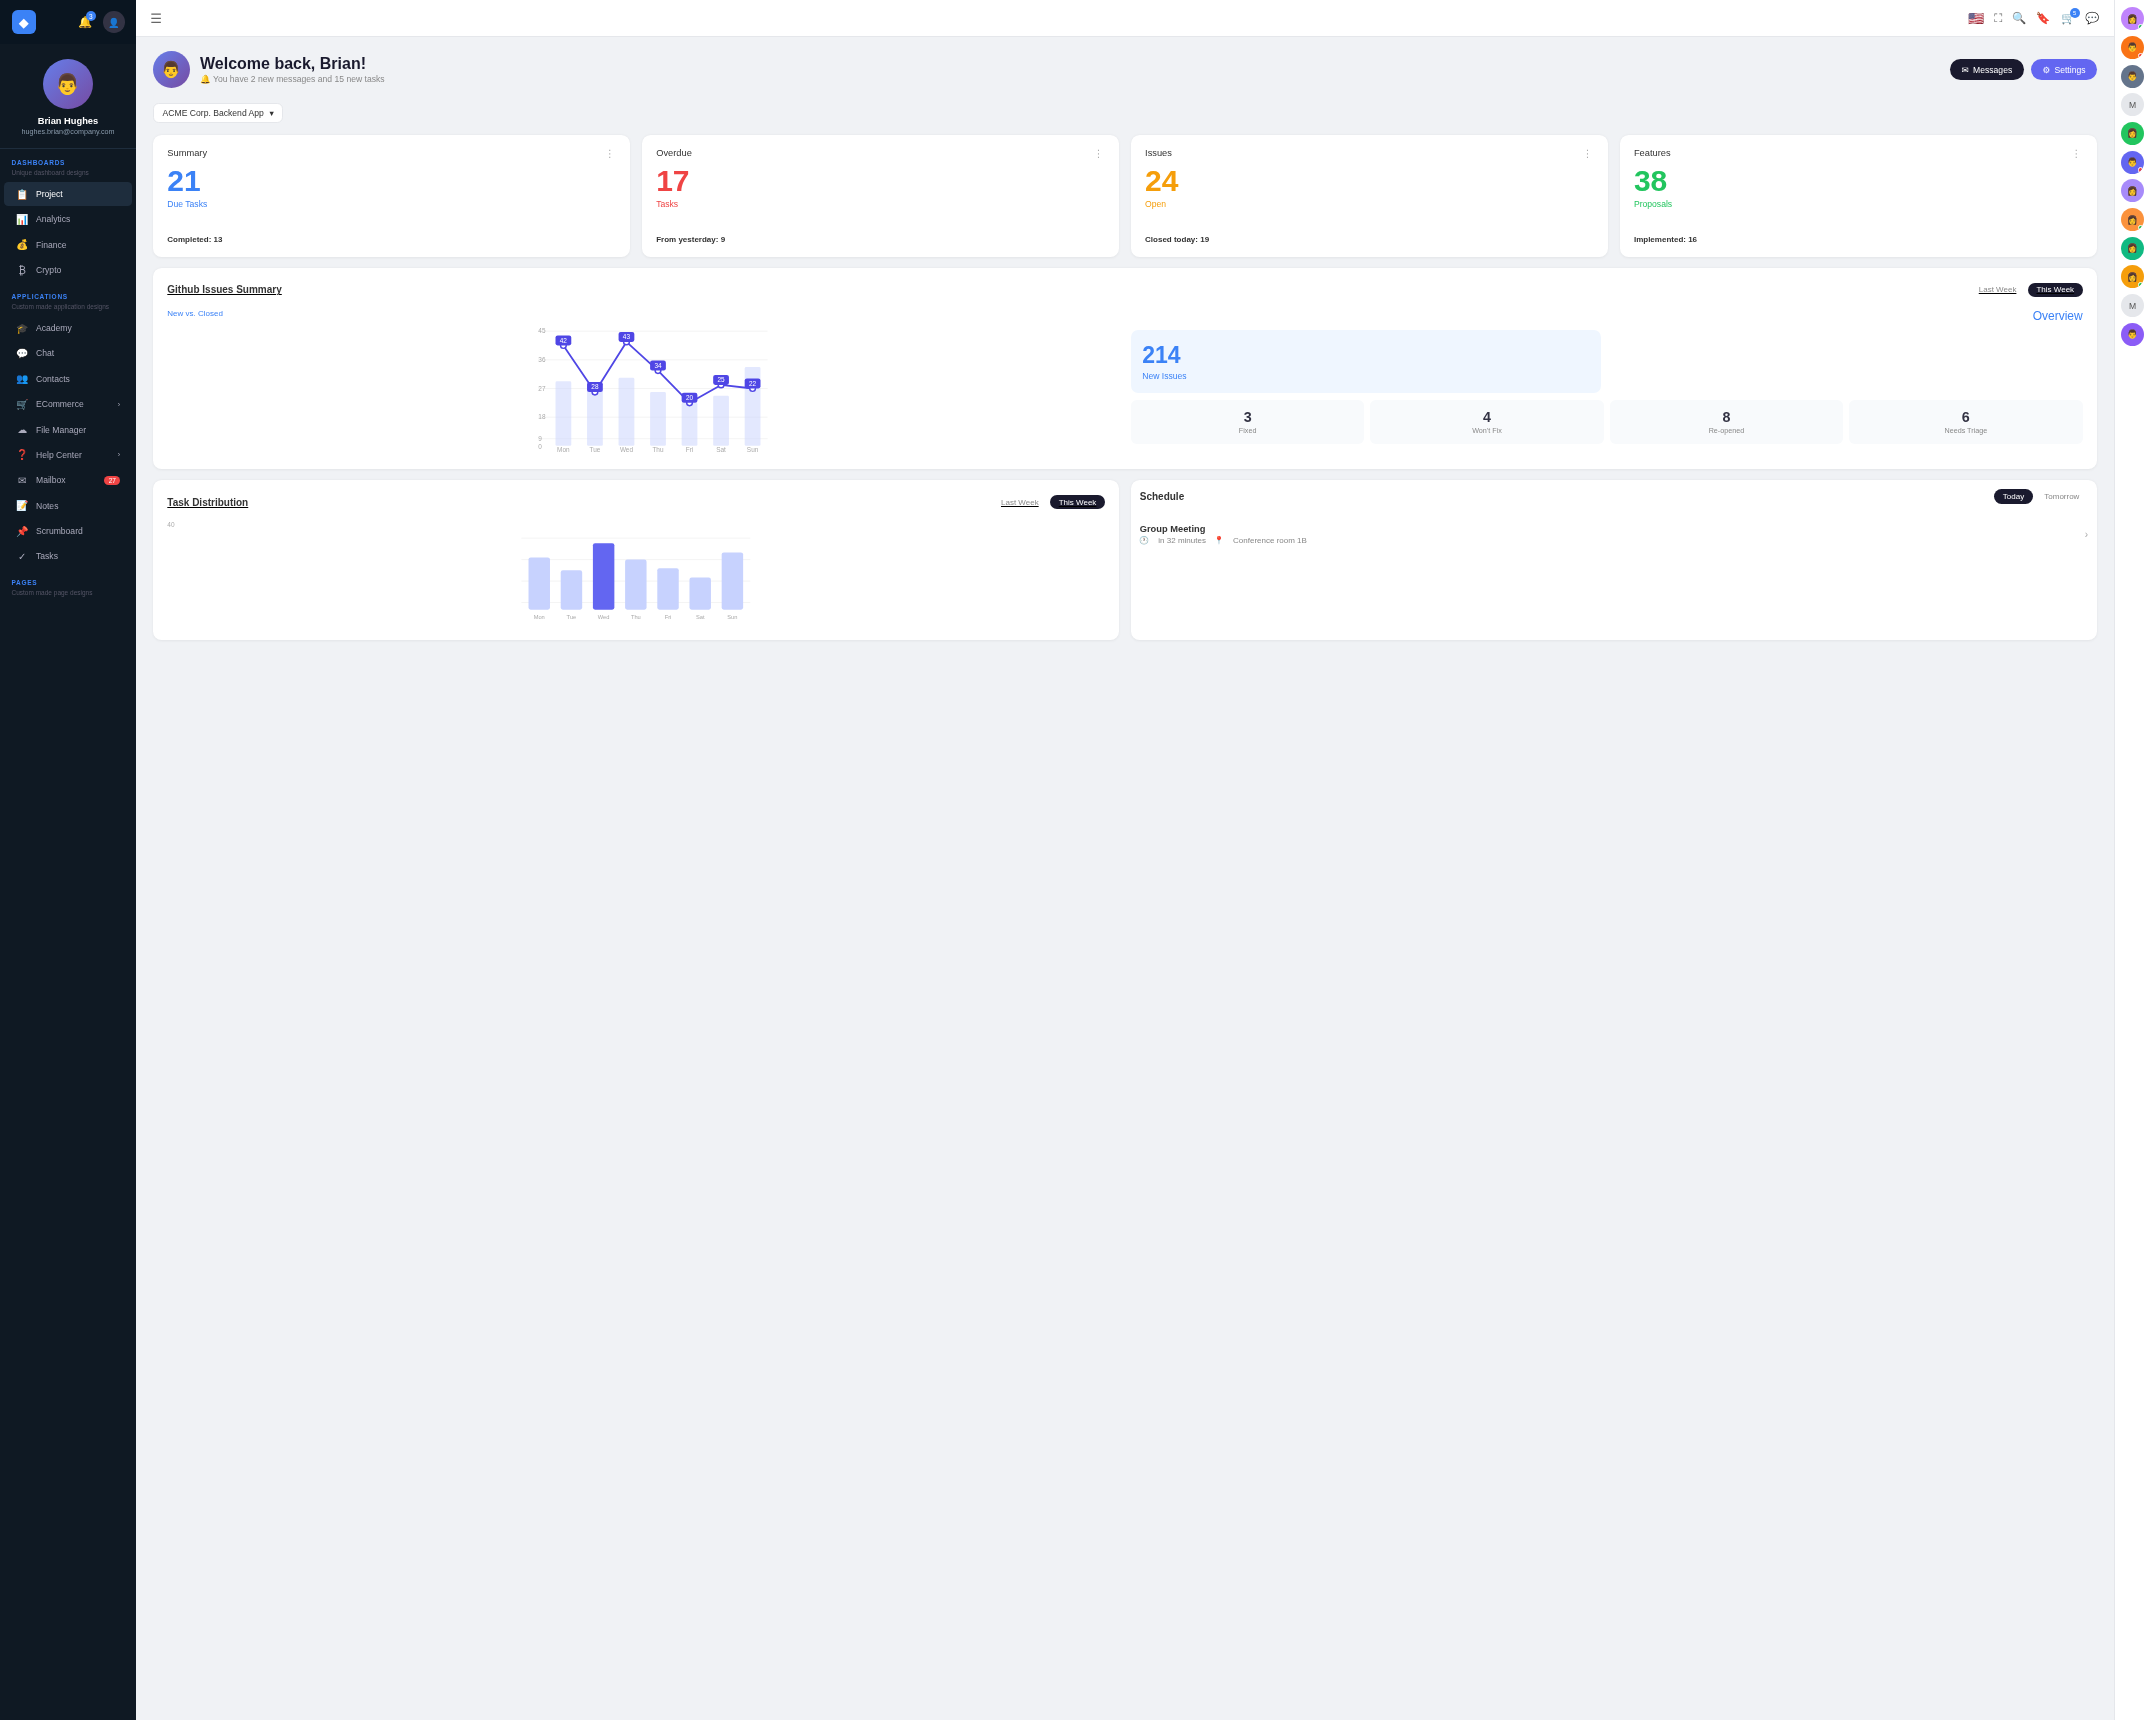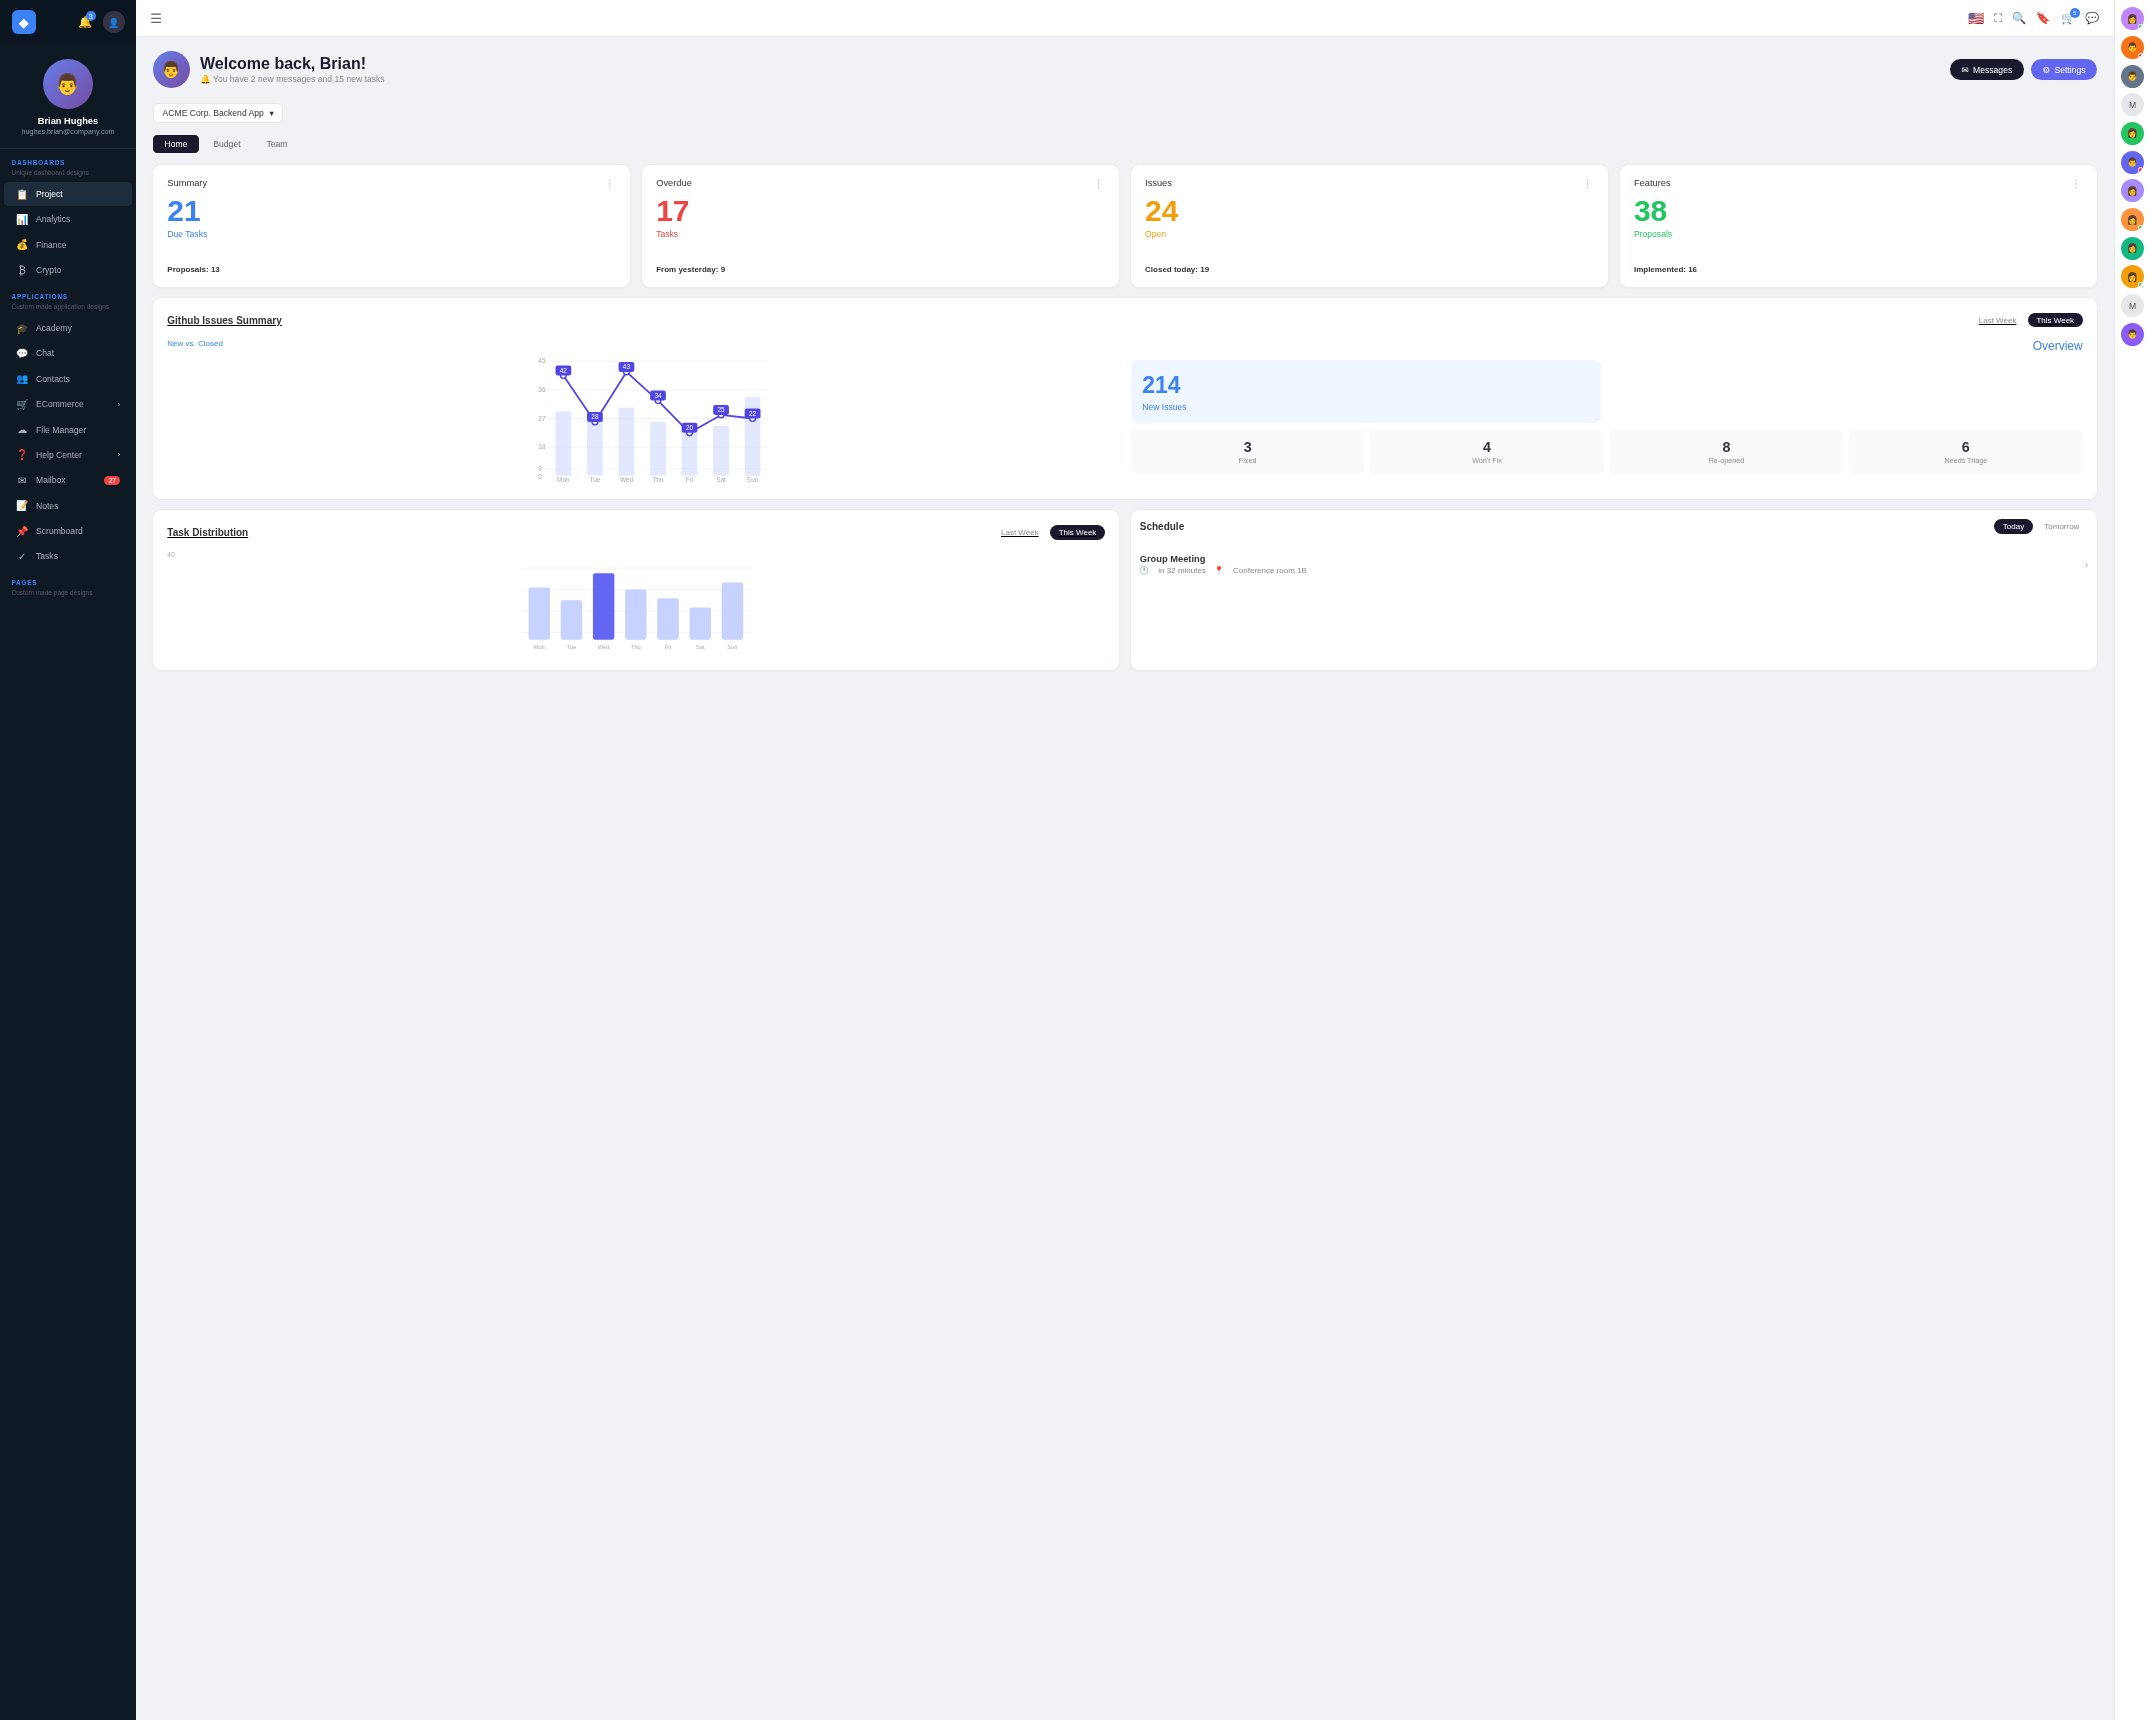--- a/index.html
+++ b/index.html
@@ -531,38 +531,33 @@
       </div>
     </div>
 
     
     <div class="app-selector">
       <span>ACME Corp. Backend App</span>
       <span>▾</span>
     </div>
 
     
-    <div class="tabs">
-      <button class="tab active">Home</button>
-      <button class="tab">Budget</button>
-      <button class="tab">Team</button>
-    </div>
 
     
     <div class="stats-grid">
 
       <div class="stat-card">
         <div class="stat-header">
           <span class="stat-title">Summary</span>
           <span class="stat-menu">⋮</span>
         </div>
         <div class="stat-number blue">21</div>
         <div class="stat-label blue">Due Tasks</div>
         <div class="stat-sub">
-          <span>Proposals:</span> <span>13</span>
+          <span>Completed:</span> <span>13</span>
         </div>
       </div>
 
       <div class="stat-card">
         <div class="stat-header">
           <span class="stat-title">Overdue</span>
           <span class="stat-menu">⋮</span>
         </div>
         <div class="stat-number red">17</div>
         <div class="stat-label red">Tasks</div>

